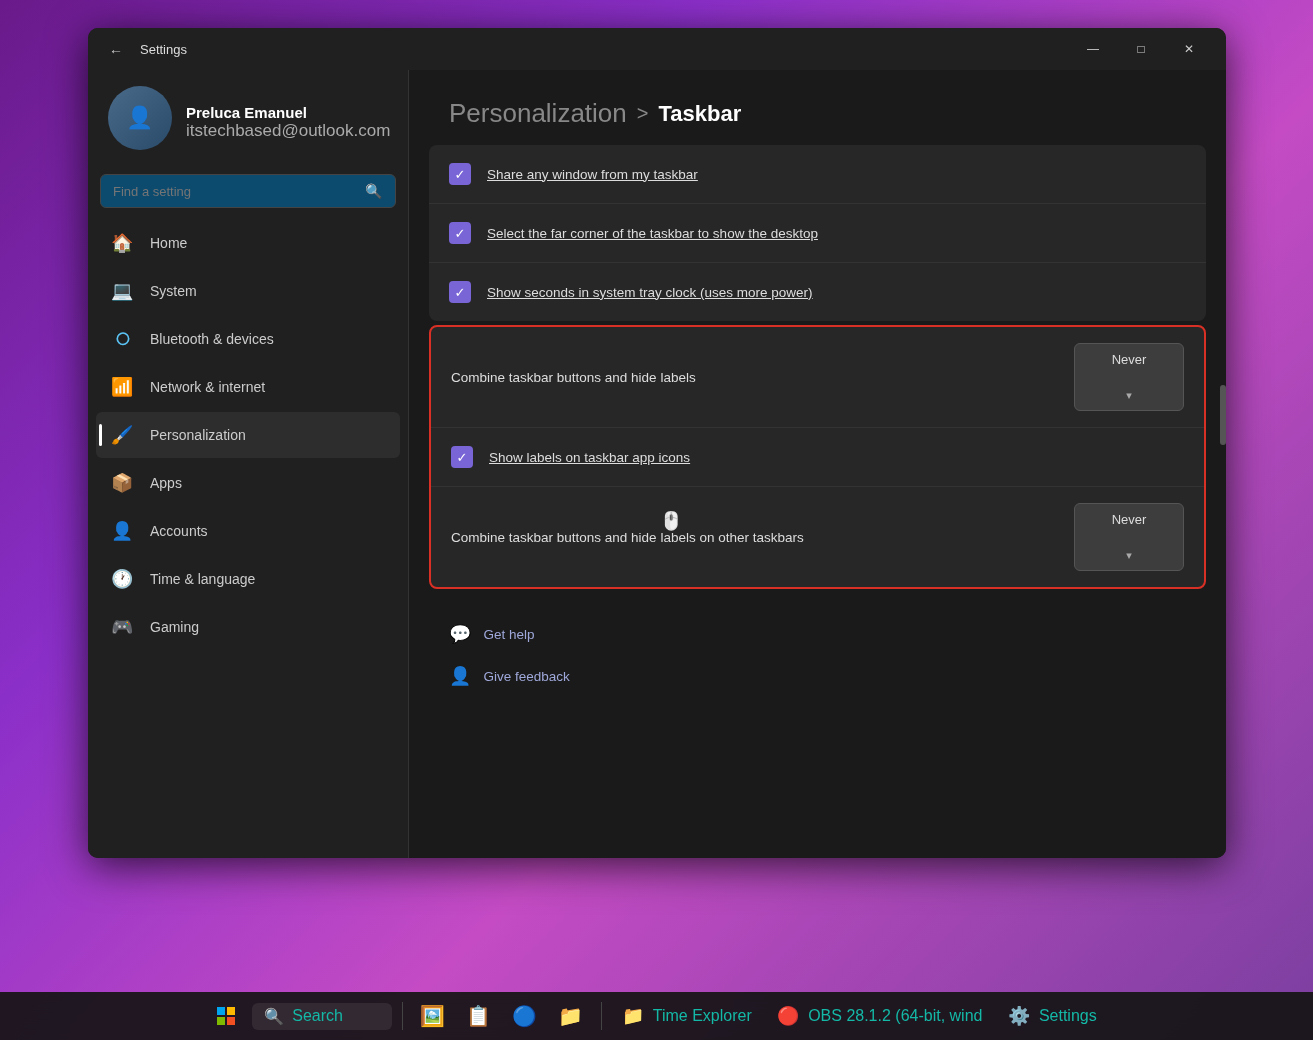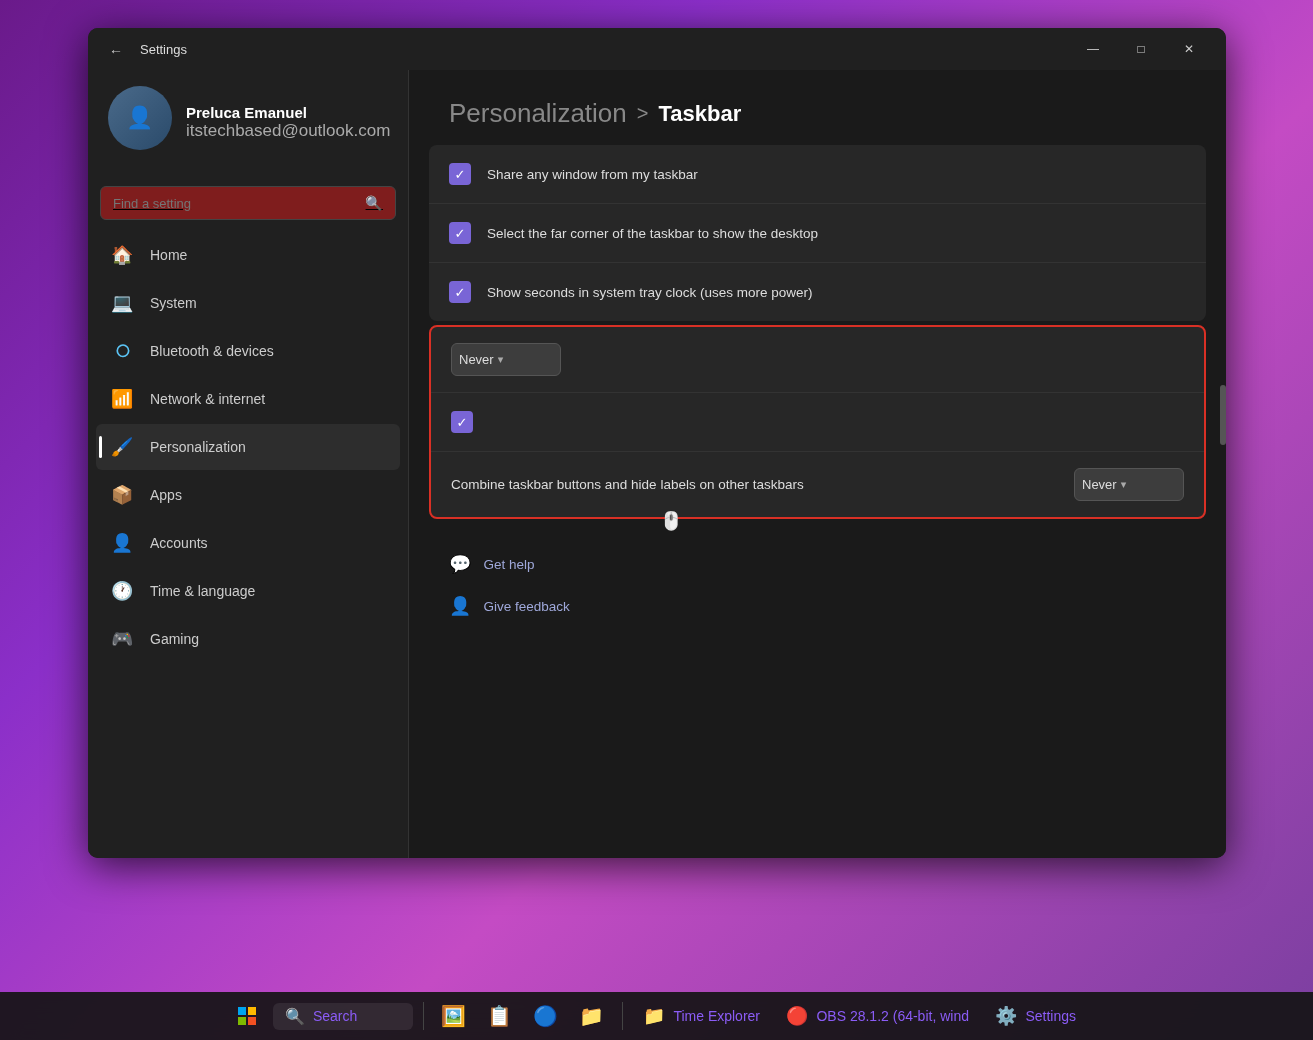--- a/index.html
+++ b/index.html
@@ -99,27 +99,26 @@
       display: flex; align-items: center; justify-content: center;
       font-size: 22px;
       color: #aaa;
     }
     .user-info { display: flex; flex-direction: column; margin-top: 8px; }
     .user-name { font-size: 15px; font-weight: 600; color: #fff; }
     .user-email { font-size: 17px; color: #aaa; }
     .search-box {
       display: flex;
       align-items: center;
-      background: #7f1d1d;
+      background: #0c4a6e;
       border: 1px solid #444;
       border-radius: 6px;
       padding: 8px 12px;
-      margin: 16px 4px 12px;
+      margin: 4px 4px 12px;
       gap: 8px;
-      text-decoration: underline;
     }
     .search-input {
       flex: 1;
       background: none;
       border: none;
       outline: none;
       color: #aaa;
       font-size: 13px;
     }
     .search-icon { color: #aaa; font-size: 14px; }
@@ -205,20 +204,21 @@
       border-radius: 4px;
       display: flex; align-items: center; justify-content: center;
       flex-shrink: 0;
       color: #fff;
       font-size: 13px;
     }
     .setting-label {
       font-size: 13.5px;
       color: #ddd;
       flex: 1;
+      text-decoration: underline;
     }
     .highlighted-box {
       border: 2px solid #d93025;
       border-radius: 8px;
       background: #272727;
       margin-bottom: 4px;
       overflow: hidden;
     }
     .dropdown-row {
       display: flex;
@@ -235,23 +235,24 @@
     }
     .dropdown {
       background: #3d3d3d;
       border: 1px solid #555;
       border-radius: 6px;
       padding: 8px 7px;
       color: #ddd;
       font-size: 13px;
       display: flex;
       align-items: center;
-      gap: 4px;
+      gap: 22px;
       cursor: pointer;
       min-width: 110px;
+      flex-direction: column;
     }
     .dropdown-arrow { color: #aaa; font-size: 11px; }
     .footer-links {
       padding: 20px 20px;
     }
     .footer-link {
       display: flex;
       align-items: center;
       gap: 12px;
       padding: 10px 0;
@@ -307,21 +308,21 @@
       min-width: 140px;
     }
     .taskbar-app {
       width: 40px; height: 40px;
       display: flex; align-items: center; justify-content: center;
       border-radius: 6px;
       cursor: pointer;
       font-size: 20px;
     }
     .taskbar-divider { width: 1px; height: 28px; background: #444; margin: 0 4px; }
-    .taskbar-label { font-size: 14px; color: #8b5cf6; }
+    .taskbar-label { font-size: 16px; color: #14b8a6; }
     .taskbar-app-wide {
       display: flex;
       align-items: center;
       gap: 8px;
       padding: 4px 10px;
       border-radius: 6px;
       cursor: pointer;
     }
   </style>
 </head>
@@ -420,28 +421,30 @@
           </div>
           <div class="setting-row">
             <div class="checkbox">✓</div>
             <span class="setting-label">Show seconds in system tray clock (uses more power)</span>
           </div>
         </div>
 
         <div class="highlighted-box">
 
           <div class="dropdown-row">
+            <span class="dropdown-label">Combine taskbar buttons and hide labels</span>
             <div class="dropdown">
               <span>Never</span>
               <span class="dropdown-arrow">▾</span>
             </div>
           </div>
 
           <div class="setting-row">
             <div class="checkbox">✓</div>
+            <span class="setting-label">Show labels on taskbar app icons</span>
           </div>
 
           <div class="dropdown-row">
             <span class="dropdown-label">Combine taskbar buttons and hide labels on other taskbars</span>
             <div class="dropdown">
               <span>Never</span>
               <span class="dropdown-arrow">▾</span>
             </div>
           </div>
         </div>

